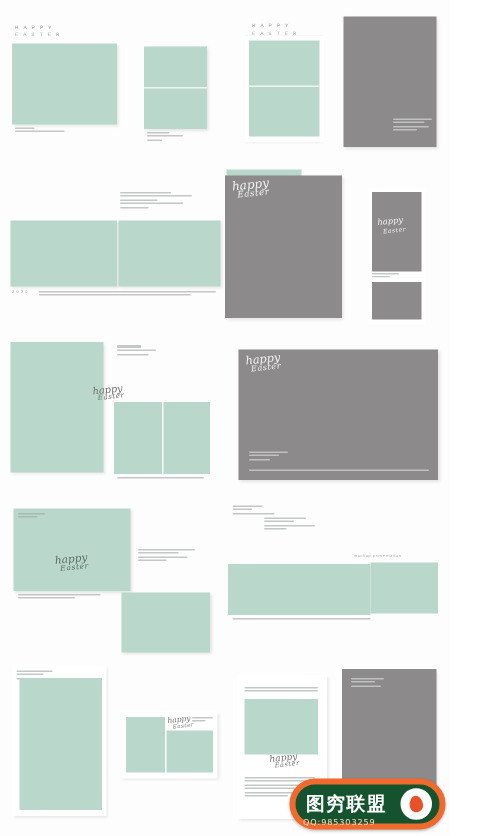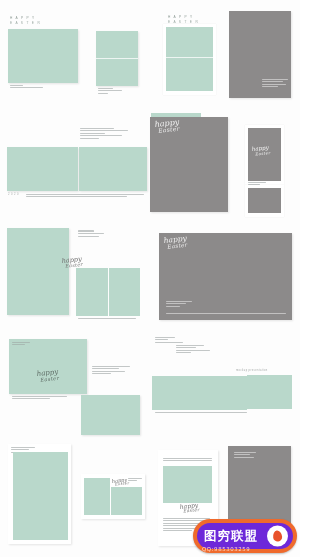--- a/index.html
+++ b/index.html
@@ -40,21 +40,21 @@
   .script.onwhite{color:#6f6f6f;}
 
   
   .cap{position:absolute;font-size:2.6px;letter-spacing:.4px;color:#a6aaa9;white-space:nowrap;}
 
   
   .wm{position:absolute;right:3px;bottom:4px;width:104px;height:34px;}
   .wm-bg{position:absolute;inset:0;background:#ef6a2c;border-radius:17px;
          box-shadow:0 1px 2px rgba(0,0,0,.25);}
   .wm-in{position:absolute;left:4px;top:4px;right:4px;bottom:4px;border-radius:14px;
-         background:#6d28d9;display:flex;align-items:center;}
+         background:#14532d;display:flex;align-items:center;}
   .wm-cn{color:#fff;font-size:12.5px;font-weight:bold;letter-spacing:1px;
          margin-left:7px;font-family:"DejaVu Sans",sans-serif;line-height:1;}
   .wm-qq{position:absolute;left:9px;bottom:1px;color:#ffd9c9;font-size:5.4px;
          letter-spacing:.6px;font-family:"DejaVu Sans",sans-serif;}
   .wm-circ{position:absolute;right:5px;top:50%;transform:translateY(-50%);
            width:21px;height:21px;border-radius:50%;background:#fff;
            display:flex;align-items:center;justify-content:center;}
   .wm-flame{width:9px;height:11px;background:#e8512a;
             border-radius:50% 50% 50% 50%/60% 60% 40% 40%;transform:rotate(-8deg);}
 </style>

